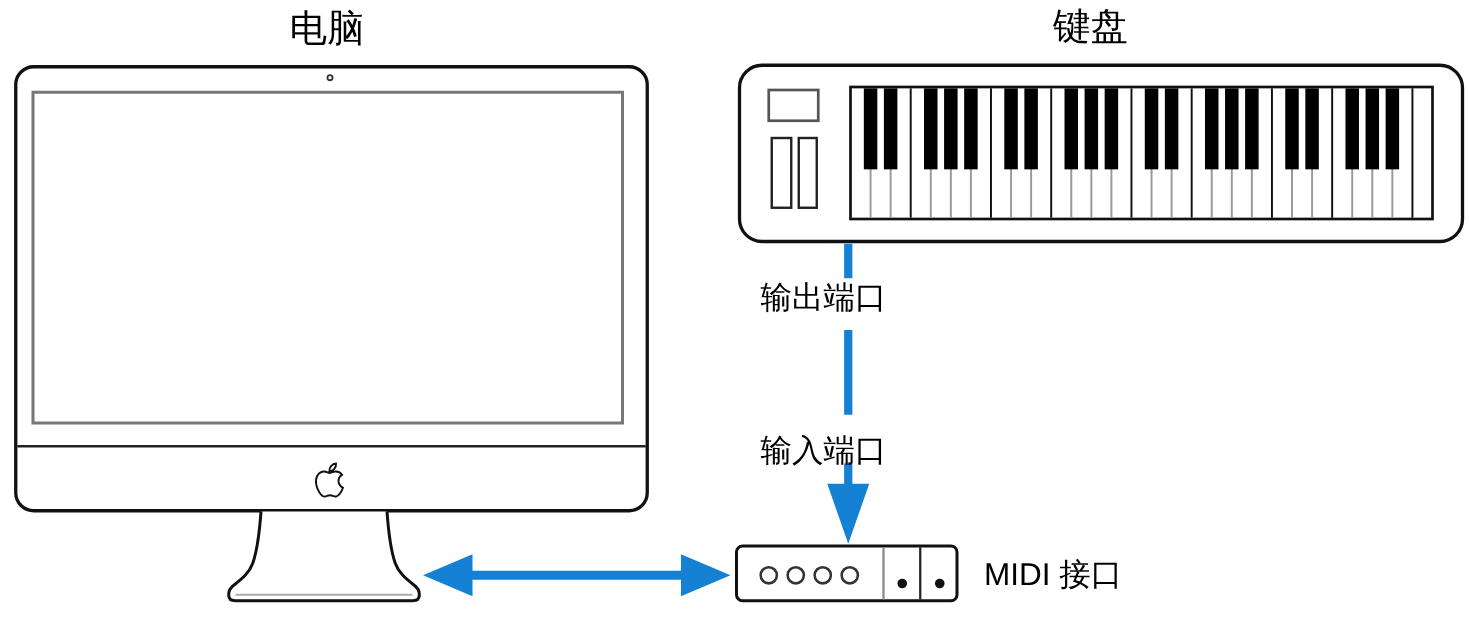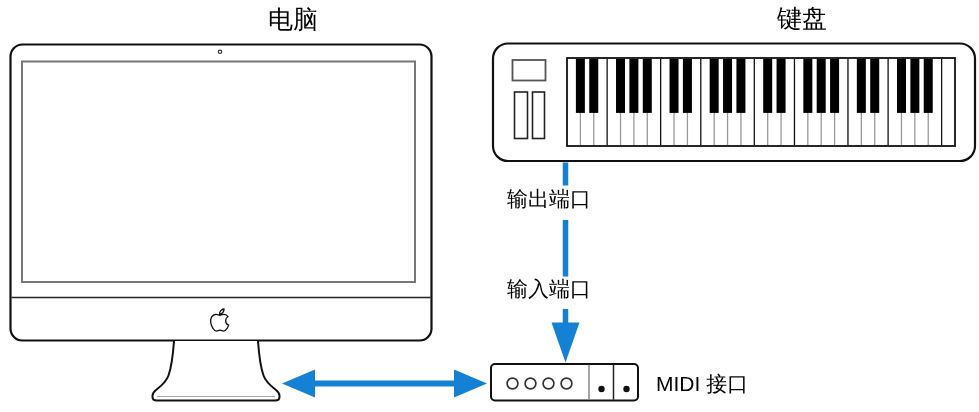--- a/index.html
+++ b/index.html
@@ -13,21 +13,21 @@
   #artwork{position:absolute;left:0;top:0;}
   .lbl{
     position:absolute;
     color:#000;
     white-space:nowrap;
     line-height:24px;
   }
   .title{
     font-size:25px;
     width:200px;
-    text-align:right;
+    text-align:center;
     line-height:28px;
   }
   .port-label{font-size:21px;}
   .midi-label{font-size:21px;}
 </style>
 </head>
 <body>
 
 <div id="stage">
 
@@ -139,16 +139,16 @@
 
     <polygon points="282,383.5 315,369.5 315,380.5 454,380.5 454,369.5 487,383.5 454,397.5 454,386.5 315,386.5 315,397.5" style="fill:var(--blue)"></polygon>
   </svg>
 
   <div class="lbl title" style="left:118px;top:5px;">电脑</div>
 
   <div class="lbl port-label" style="left:507px;top:187px;">输出端口</div>
 
   <div class="lbl title" style="left:627px;top:4px;">键盘</div>
 
-  <div class="lbl port-label" style="left:507px;top:277px;">输入端口</div>
+  <div class="lbl port-label" style="left:507px;top:289px;">输入端口</div>
 
   <div class="lbl midi-label" style="left:656px;top:372px;text-align:center;">MIDI 接口</div>
 </div>
 
 </body></html>

